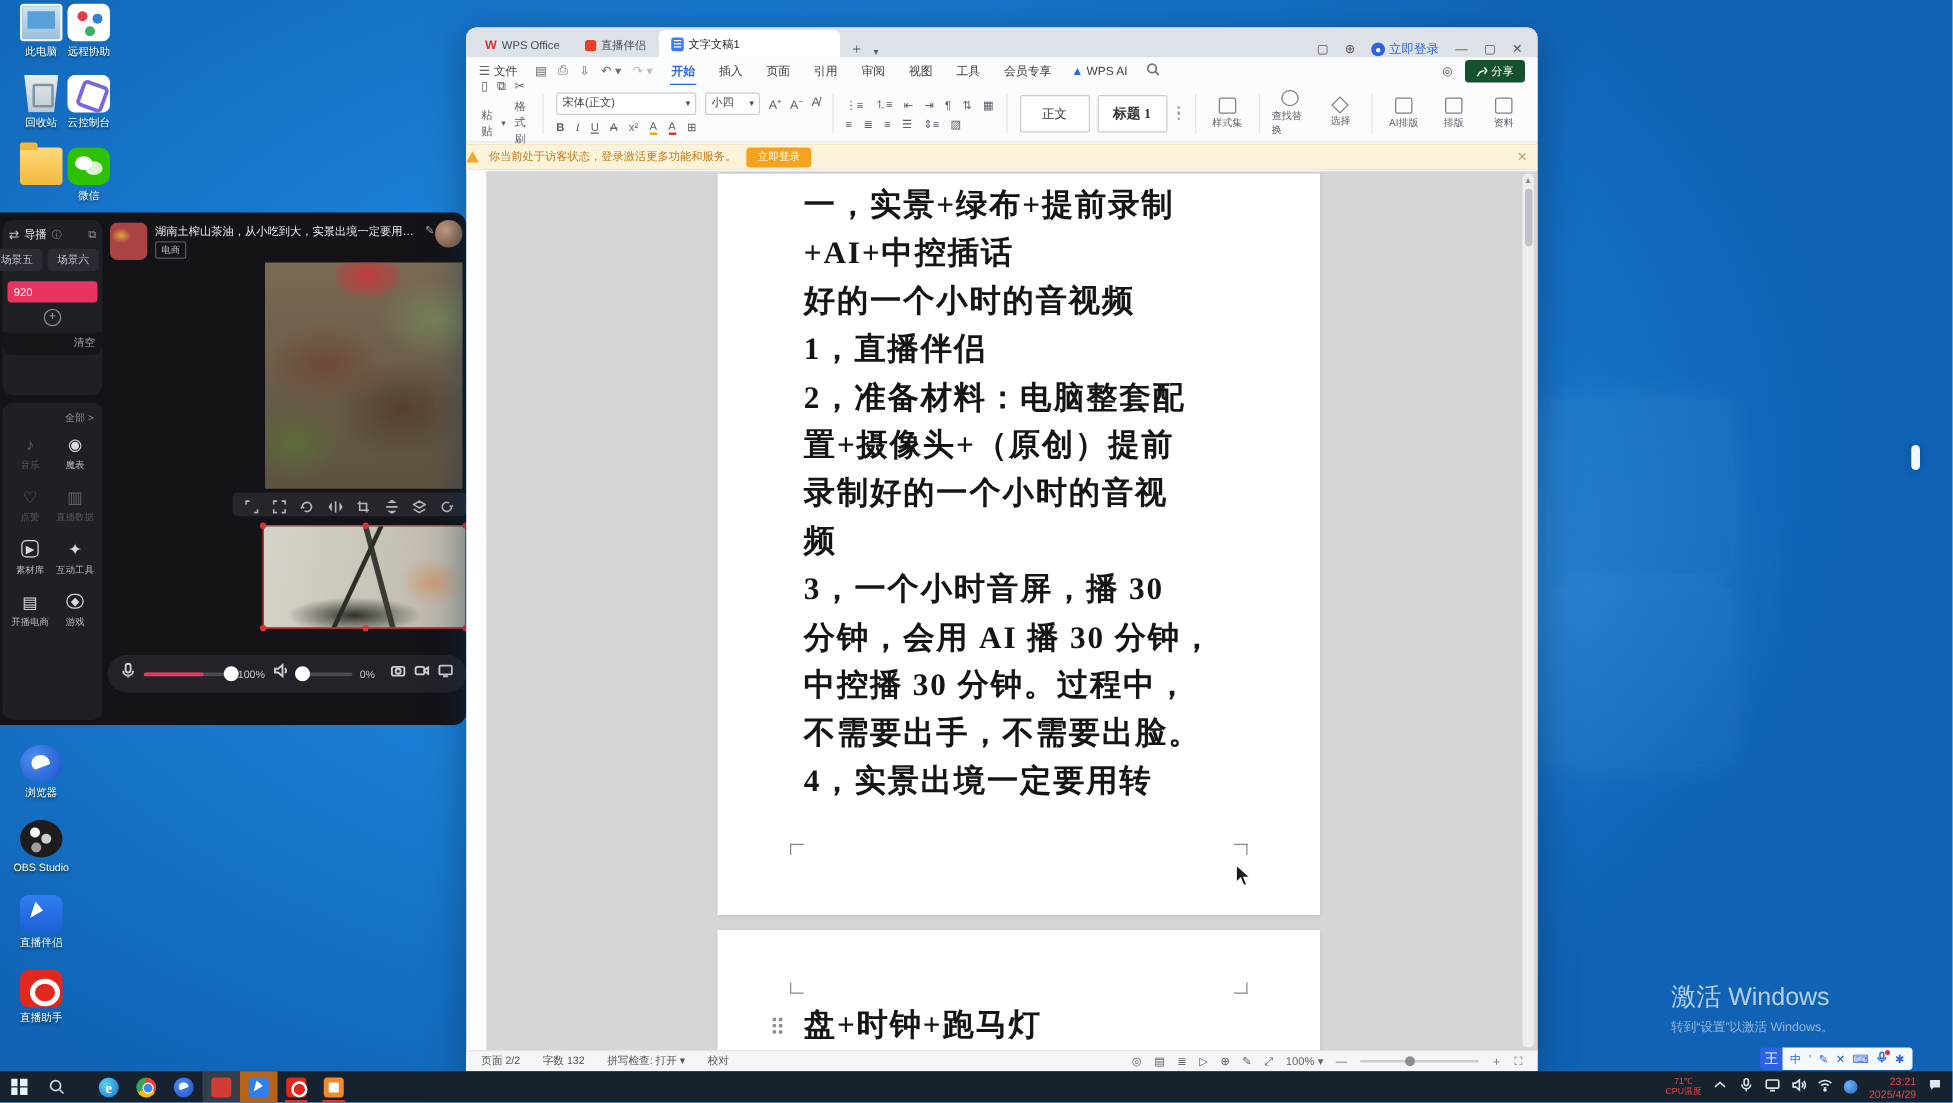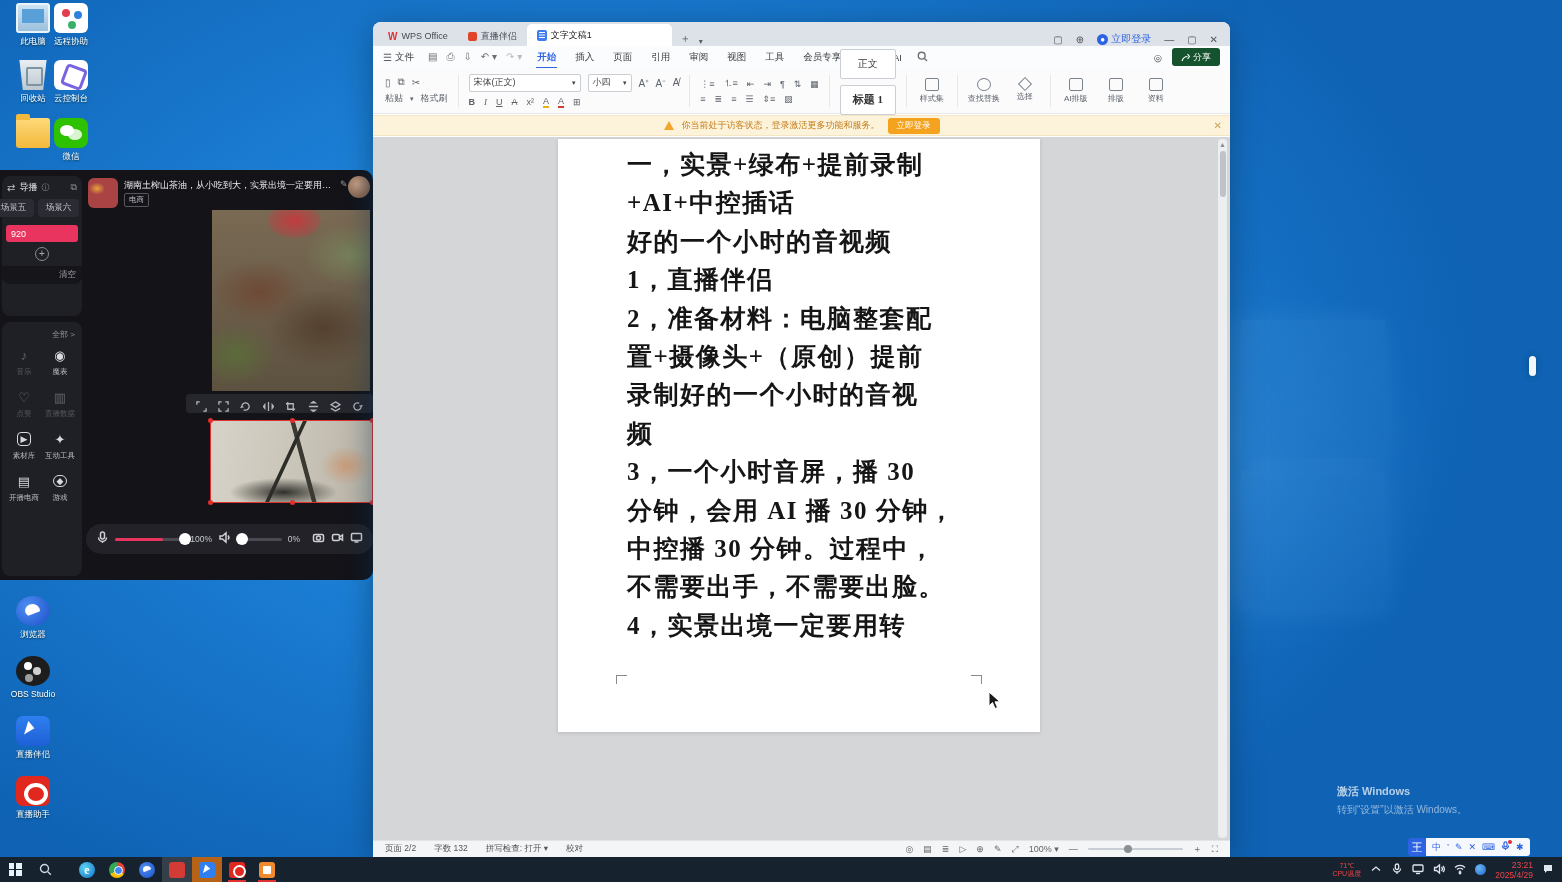--- a/index.html
+++ b/index.html
@@ -29,21 +29,21 @@
   .ic-wechat:after{content:"";position:absolute;left:6px;top:7px;width:14px;height:11px;background:#fff;border-radius:50%;box-shadow:8px 4px 0 #d9f5d0}
   .ic-browser{background:radial-gradient(circle at 35% 35%,#4e8ef2,#1b50c8);border-radius:50%}
   .ic-browser:after{content:"";position:absolute;left:9px;top:8px;width:15px;height:13px;border-radius:50%;background:#fff;clip-path:polygon(0 0,100% 0,100% 55%,0 100%)}
   .ic-obs{background:#1d1d1d;border-radius:50%}
   .ic-obs:after{content:"";position:absolute;left:8px;top:6px;width:8px;height:8px;background:#fff;border-radius:50%;box-shadow:9px 5px 0 #cfcfcf,1px 12px 0 #9e9e9e}
   .ic-companion{background:linear-gradient(#2f7ff0,#1e5fd6);border-radius:7px}
   .ic-companion:after{content:"";position:absolute;left:10px;top:6px;border-left:8px solid #fff;border-top:5px solid transparent;border-bottom:9px solid transparent;transform:rotate(18deg)}
   .ic-redapp{background:#e0281e;border-radius:7px}
   .ic-redapp:after{content:"";position:absolute;left:8px;top:7px;width:16px;height:14px;border:4px solid #fff;border-radius:50%}
   .watermark{position:absolute;right:95px;top:784px;color:#ffffffb0;text-align:left}
-  .watermark .t1{font-size:11px;font-weight:700}
+  .watermark .t1{font-size:20px;font-weight:400}
   .watermark .t2{font-size:10px;margin-top:4px;color:#ffffff88}
   .edge-pill{position:absolute;left:1529px;top:356px;width:7px;height:20px;border-radius:4px;background:#f2f6fa;box-shadow:0 0 6px #06335577}
   
   .liveapp{position:absolute;left:0;top:170px;width:373px;height:410px;background:#131318;border-radius:0 10px 10px 0;color:#cfd0d6}
   .panel{position:absolute;background:#1f1f26;border-radius:8px}
   .scene-panel{left:2px;top:6px;width:80px;height:140px}
   .scene-head{display:flex;align-items:center;gap:4px;padding:5px 5px 3px;font-size:9px;color:#e6e6ea}
   .scene-tabs{display:flex;gap:4px;padding:2px 3px}
   .scene-tab{flex:1;background:#2b2b33;border-radius:4px;font-size:8.5px;text-align:center;padding:3px 0;color:#c3c4cc;overflow:hidden;white-space:nowrap}
   .scene-item{margin:6px 4px 0;background:#e8345e;border-radius:3px;height:17px;font-size:9px;color:#fff;display:flex;align-items:center;padding:0 5px}
@@ -117,26 +117,26 @@
   .rrow{display:flex;align-items:center;gap:7px;color:#5c626a;font-size:9px}
   .rbox{border:1px solid #c9cdd4;border-radius:2px;padding:1.5px 4px;background:#fff;display:flex;align-items:center;gap:4px;color:#444}
   .glyph{font-size:10px;color:#5c626a}
   .vsep{width:1px;height:32px;background:#e4e6ea}
   .stylebox{width:56px;height:30px;border:1px solid #c9cdd4;border-radius:2px;background:#fff;display:flex;align-items:center;justify-content:center;font-size:10px}
   .stylebox.h1{font-family:"Liberation Serif",serif;font-weight:bold;font-size:11px}
   .dots{display:flex;flex-direction:column;gap:2px;margin:0 2px}
   .dots i{width:2.5px;height:2.5px;border-radius:50%;background:#9aa0a8}
   .bigbtn{display:flex;flex-direction:column;align-items:center;gap:2px;color:#5c626a;font-size:8px;min-width:30px}
   .bigbtn .bic{width:14px;height:13px;border:1.3px solid #7a828c;border-radius:2px}
-  .notice{position:absolute;left:0;top:93px;right:0;height:21px;background:#fdf3da;border-top:1px solid #f4e6c2;border-bottom:1px solid #f4e6c2;display:flex;align-items:center;justify-content:center;gap:8px}
+  .notice{position:absolute;left:0;top:93px;right:0;height:21px;background:#fdf3da;border-top:1px solid #f4e6c2;border-bottom:1px solid #f4e6c2;display:flex;align-items:center;justify-content:flex-start;gap:8px}
   .warn{width:0;height:0;border-left:5px solid transparent;border-right:5px solid transparent;border-bottom:9px solid #f2a62c;position:relative}
   .notice .ntext{font-size:9px;color:#c27c1a}
   .nbtn{background:#f5a31f;color:#fff;font-size:8.5px;border-radius:3px;padding:2px 9px}
   .nclose{position:absolute;right:8px;color:#c9a35f;font-size:10px}
-  .docarea{position:absolute;left:0;top:115px;right:0;height:703px;background:#d5d6d8;overflow:hidden}
+  .docarea{position:absolute;left:16px;top:115px;right:0;height:703px;background:#d5d6d8;overflow:hidden}
   .page{position:absolute;left:185px;width:482px;background:#fff;box-shadow:0 1px 4px #00000022}
   .page1{top:2px;height:593px}
   .page2{top:607px;height:96px}
   .doctext{padding:7px 66px 0 69px;font-family:"Liberation Serif","DejaVu Serif",serif;font-weight:bold;color:#151515}
   .doc-line{font-size:25px;line-height:38.4px;letter-spacing:1.5px;white-space:nowrap}
   .cm{position:absolute;width:11px;height:9px;border-color:#8a8a8a;border-style:solid;border-width:0}
   .dragdots{position:absolute;left:44px;top:70px;width:8px;height:13px;display:grid;grid-template-columns:1fr 1fr;gap:2px}
   .dragdots i{width:2.5px;height:2.5px;border-radius:50%;background:#8a8f96}
   .vscroll{position:absolute;right:3px;top:2px;width:9px;bottom:2px;background:#eceef0;border-radius:4px}
   .vscroll .thumb{position:absolute;left:1.5px;top:12px;width:6px;height:46px;border-radius:3px;background:#bfc3c9}
@@ -504,21 +504,21 @@
       <div class="rrow" style="gap:9px">
         <span>≡</span>
         <span>≣</span>
         <span>≡</span>
         <span>☰</span>
         <span>⇕≡</span>
         <span>▨</span>
       </div>
     </div>
     <div class="vsep"></div>
-    <div class="rgroup" style="flex-direction:column;align-items:center;gap:6px">
+    <div class="rgroup" style="flex-direction:row;align-items:center;gap:6px">
       <span class="stylebox">正文</span>
       <span class="stylebox h1">标题 1</span>
       <span class="dots">
           <i></i>
           <i></i>
           <i></i>
         </span>
     </div>
     <div class="vsep"></div>
     <div class="bigbtn">
@@ -569,20 +569,36 @@
           <div class="doc-line">录制好的一个小时的音视</div>
           <div class="doc-line">频</div>
           <div class="doc-line"><b>3</b>，一个小时音屏，播 <b>30</b></div>
           <div class="doc-line">分钟，会用 <b>AI</b> 播 <b>30</b> 分钟，</div>
           <div class="doc-line">中控播 <b>30</b> 分钟。过程中，</div>
           <div class="doc-line">不需要出手，不需要出脸。</div>
           <div class="doc-line"><b>4</b>，实景出境一定要用转</div>
         </div>
       <i class="cm" style="left:58px;bottom:48px;border-top-width:1px;border-left-width:1px"></i>
       <i class="cm" style="right:58px;bottom:48px;border-top-width:1px;border-right-width:1px"></i>
+    </div>
+    <div class="page page2">
+      <i class="cm" style="left:58px;top:42px;border-bottom-width:1px;border-left-width:1px"></i>
+      <i class="cm" style="right:58px;top:42px;border-bottom-width:1px;border-right-width:1px"></i>
+      <span class="dragdots">
+          <i></i>
+          <i></i>
+          <i></i>
+          <i></i>
+          <i></i>
+          <i></i>
+        </span>
+      <div class="doctext" style="padding-top:58px">
+
+      <div class="doc-line">盘<b>+</b>时钟<b>+</b>跑马灯</div>
+        </div>
     </div>
     <div class="vscroll">
       <span class="up">▲</span>
       <div class="thumb"></div>
     </div>
   </div>
 
   <div class="statusbar">
     <span>页面 2/2</span>
     <span>字数 132</span>

